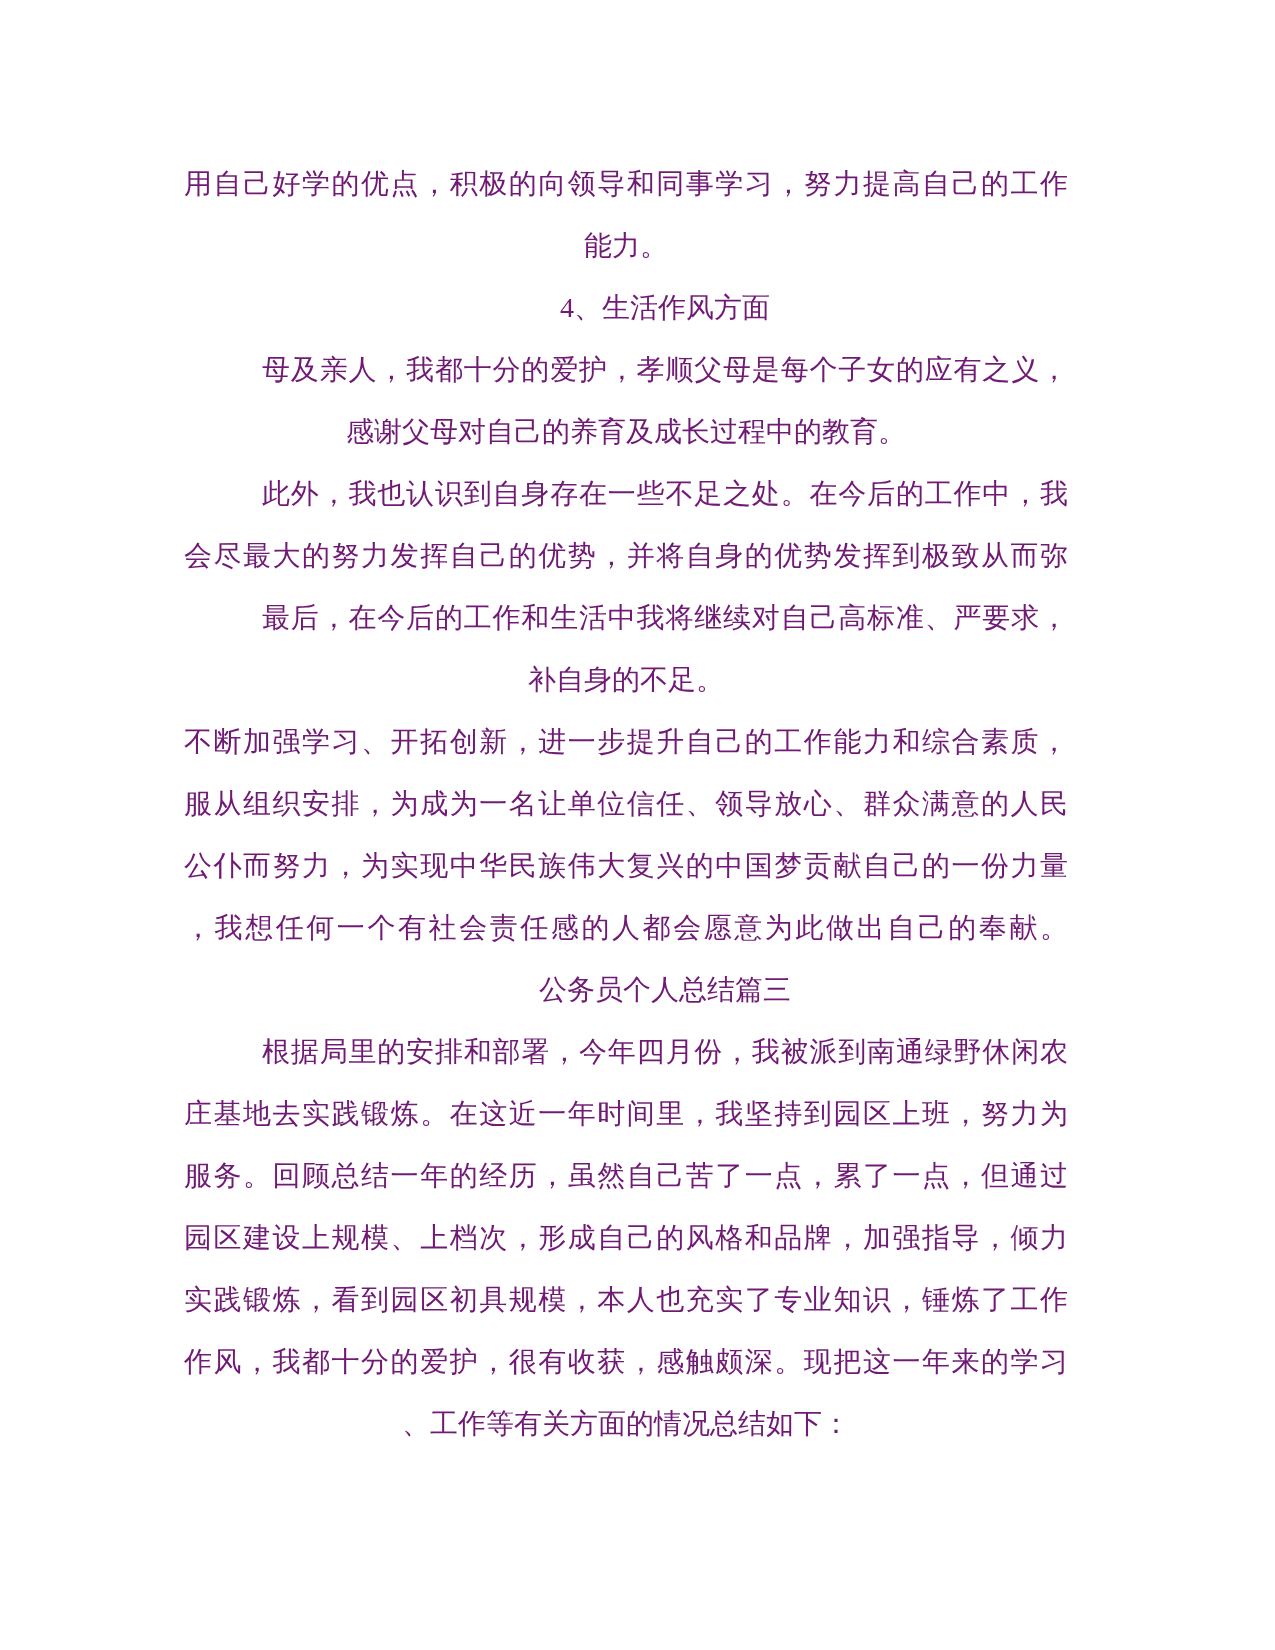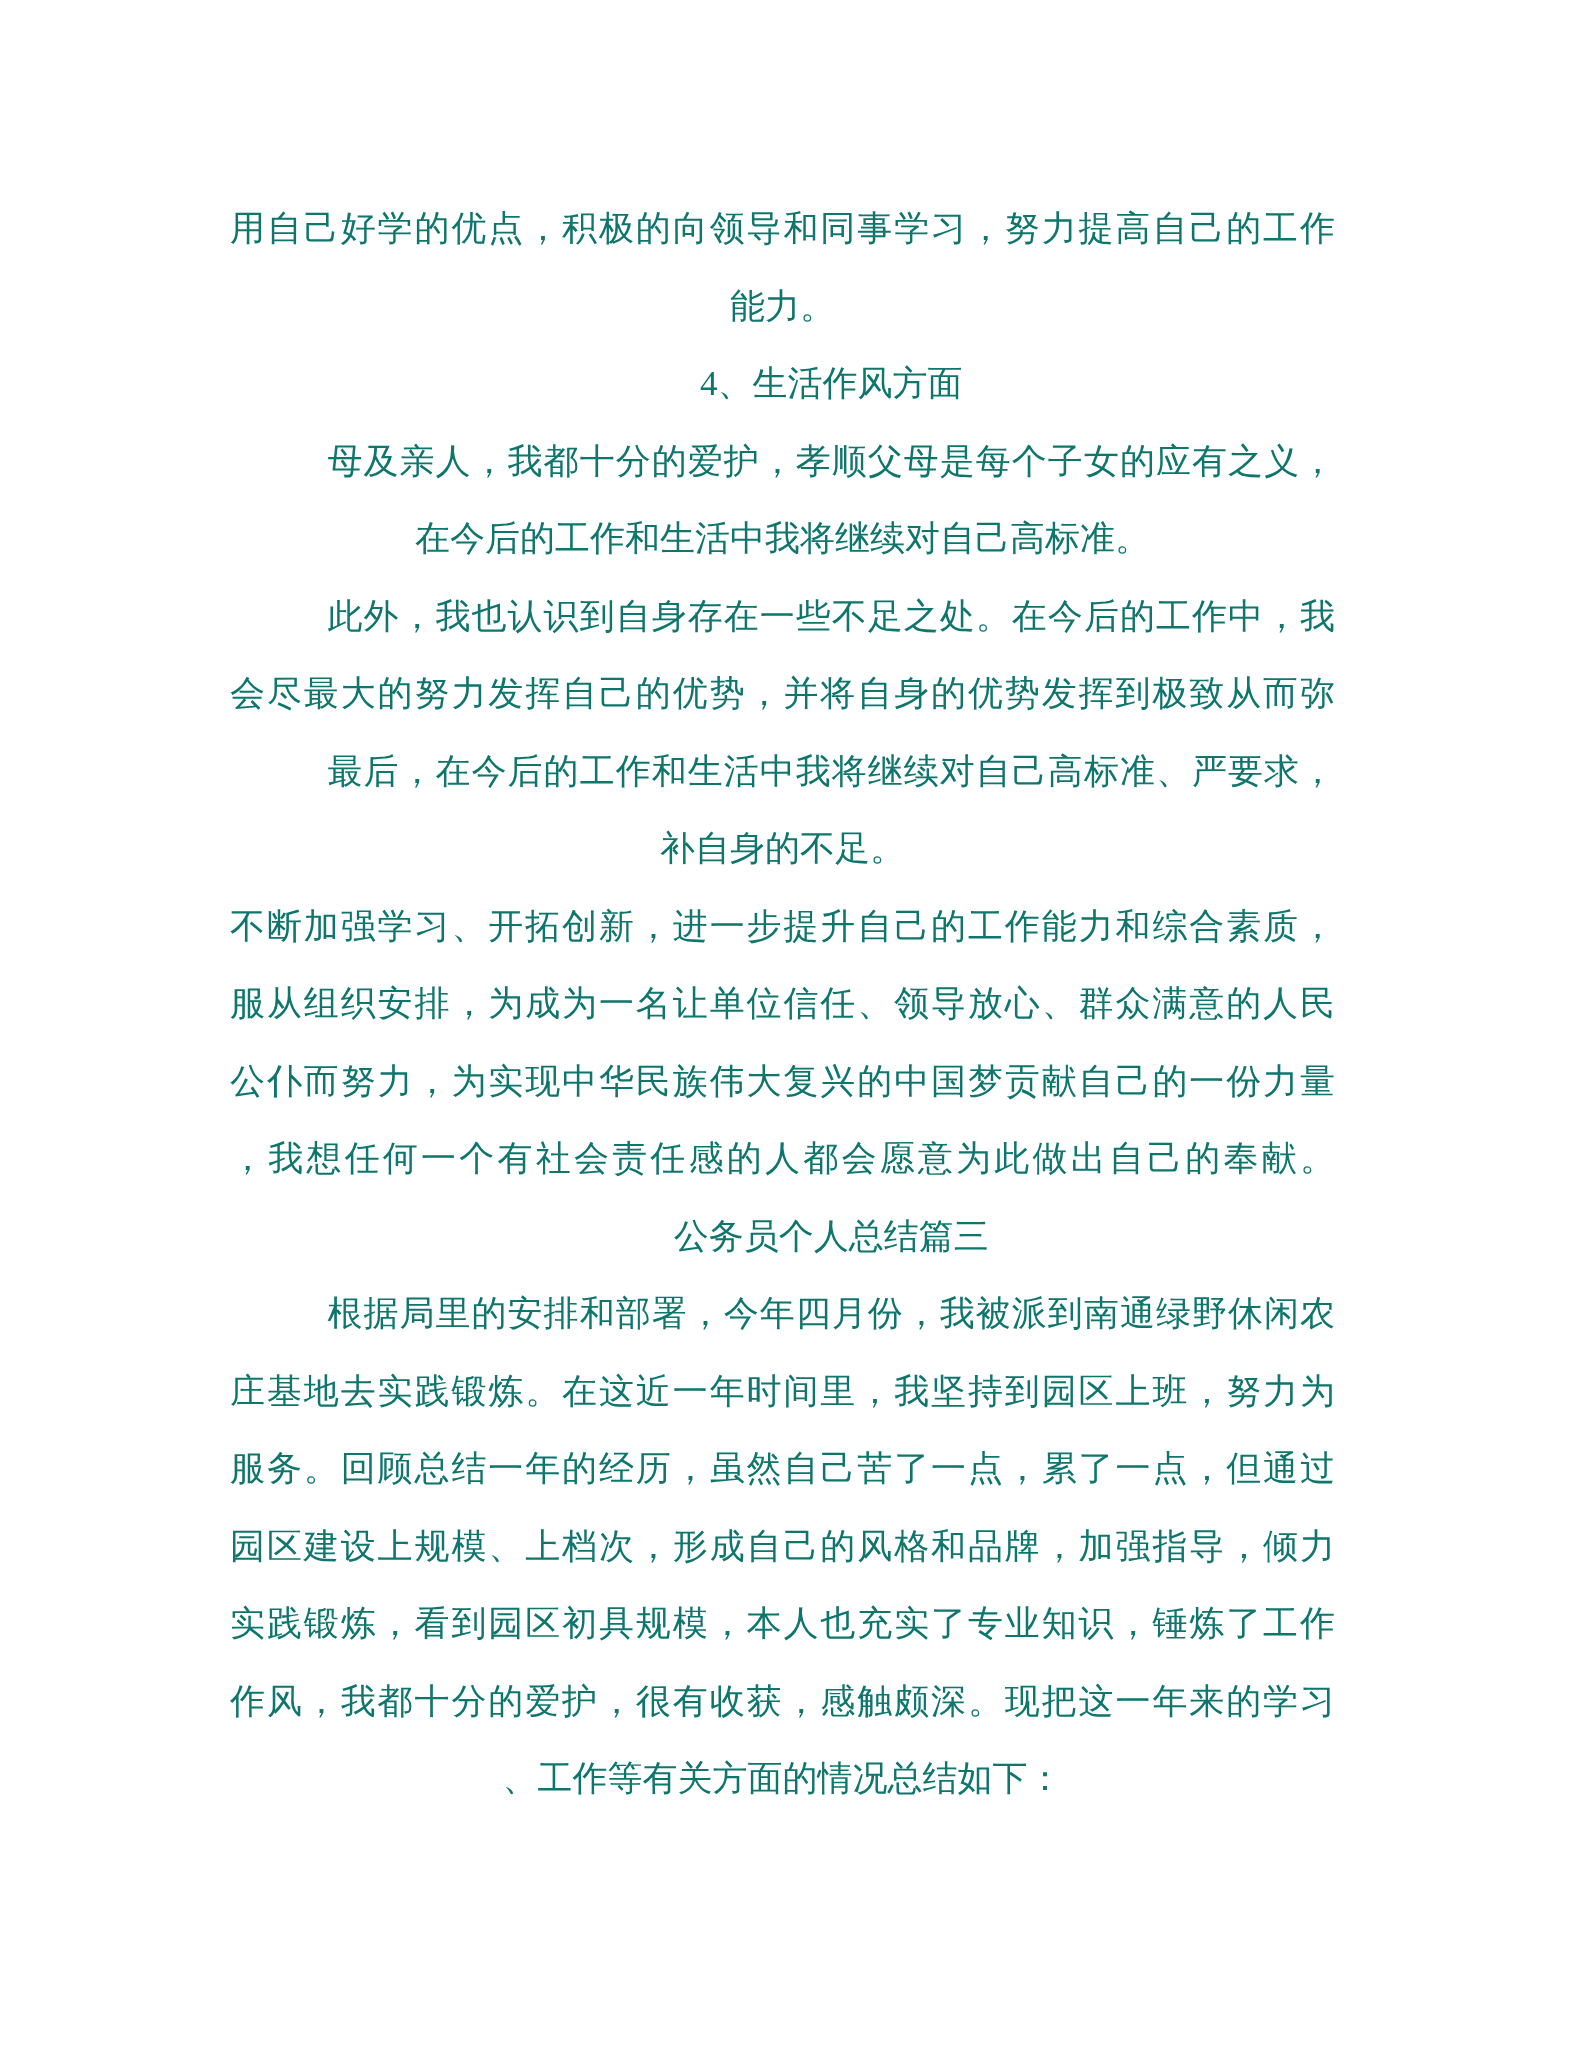--- a/index.html
+++ b/index.html
@@ -34,26 +34,26 @@
     text-align-last: justify;
   }
   .line.indent {
     text-indent: 78px;
   }
 </style>
 </head>
 <body>
 
 <div class="page" style="background: rgb(255, 255, 255);">
-  <div class="doc-body" id="doc-body" style="color: #0f766e;">
+  <div class="doc-body" id="doc-body" style="color: #701a75;">
       <div class="line justify">用自己好学的优点，积极的向领导和同事学习，努力提高自己的工作</div>
       <div class="line">能力。</div>
       <div class="line indent">4、生活作风方面</div>
       <div class="line indent justify">母及亲人，我都十分的爱护，孝顺父母是每个子女的应有之义，</div>
-      <div class="line">在今后的工作和生活中我将继续对自己高标准。</div>
+      <div class="line">感谢父母对自己的养育及成长过程中的教育。</div>
       <div class="line indent justify">此外，我也认识到自身存在一些不足之处。在今后的工作中，我</div>
       <div class="line justify">会尽最大的努力发挥自己的优势，并将自身的优势发挥到极致从而弥</div>
       <div class="line indent justify">最后，在今后的工作和生活中我将继续对自己高标准、严要求，</div>
       <div class="line">补自身的不足。</div>
       <div class="line justify">不断加强学习、开拓创新，进一步提升自己的工作能力和综合素质，</div>
       <div class="line justify">服从组织安排，为成为一名让单位信任、领导放心、群众满意的人民</div>
       <div class="line justify">公仆而努力，为实现中华民族伟大复兴的中国梦贡献自己的一份力量</div>
       <div class="line justify">，我想任何一个有社会责任感的人都会愿意为此做出自己的奉献。</div>
       <div class="line indent">公务员个人总结篇三</div>
       <div class="line indent justify">根据局里的安排和部署，今年四月份，我被派到南通绿野休闲农</div>

